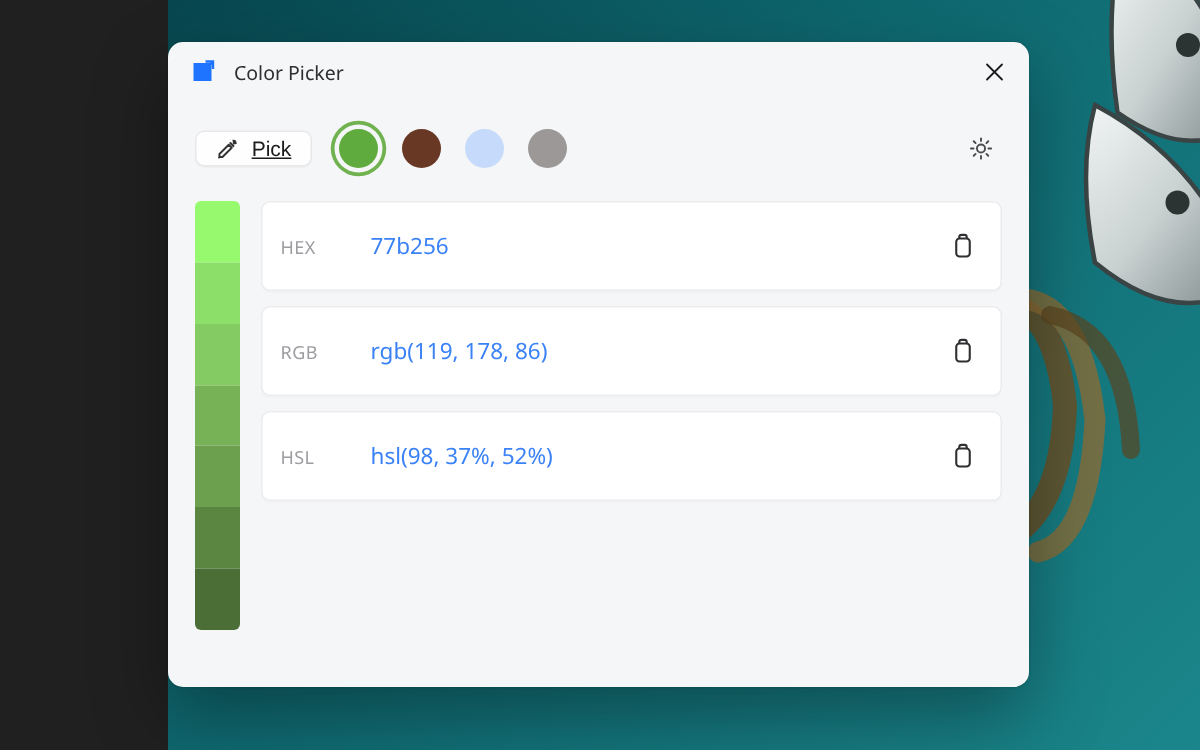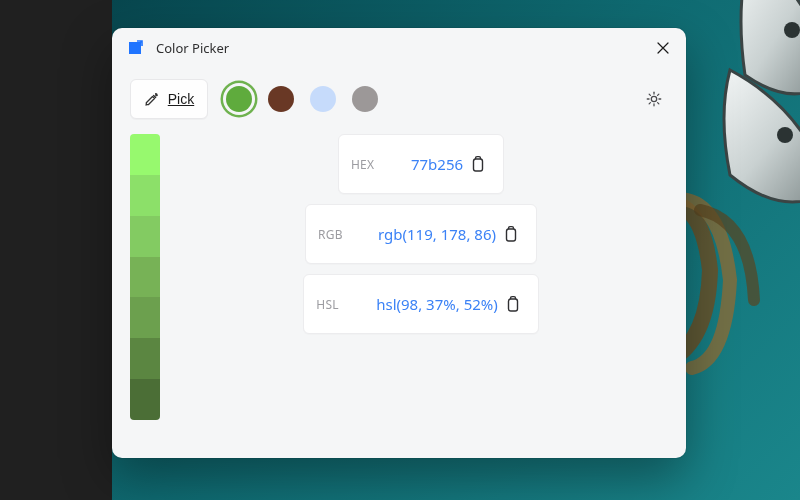--- a/index.html
+++ b/index.html
@@ -45,21 +45,21 @@
     width: 46px; height: 40px; display: flex; align-items: center; justify-content: center;
     border-top-right-radius: 10px;
   }
   .title-close svg { width: 12px; height: 12px; }
 
   
   .commandrow {
     height: 62px; padding: 0 18px; display: flex; align-items: center; gap: 18px;
   }
   .pick-btn {
-    height: 40px; width: 78px; background: #fefefe;
+    height: 24px; width: 78px; background: #fefefe;
     border: 1px solid #e8e8ea; border-radius: 6px;
     display: flex; align-items: center; justify-content: center; gap: 8px;
     font-size: 14px; color: #1b1b1b;
     box-shadow: 0 1px 1px rgba(0,0,0,.03);
     text-decoration: underline;
   }
   .pick-btn svg { width: 16px; height: 16px; }
 
   .swatches { display: flex; align-items: center; gap: 16px; }
   .swatch {
@@ -79,21 +79,21 @@
   .content {
     flex: 1; padding: 4px 18px 18px 18px; display: flex; gap: 14px;
   }
   .shade-strip {
     width: 30px; height: 286px; border-radius: 4px; overflow: hidden;
     display: flex; flex-direction: column;
   }
   .shade-strip .seg { flex: 1; }
 
   .formats {
-    flex: 1; display: flex; flex-direction: column; gap: 10px; align-items: center;
+    flex: 1; display: flex; flex-direction: column; gap: 10px;
   }
   .format-row {
     height: 60px; background: #fff; border: 1px solid #ececee; border-radius: 6px;
     display: flex; align-items: center; padding: 0 12px;
     box-shadow: 0 1px 1px rgba(0,0,0,.02);
   }
   .format-row .fmt-label {
     width: 60px; font-size: 12px; letter-spacing: .3px; color: #9c9ca1;
   }
   .format-row .fmt-value {

